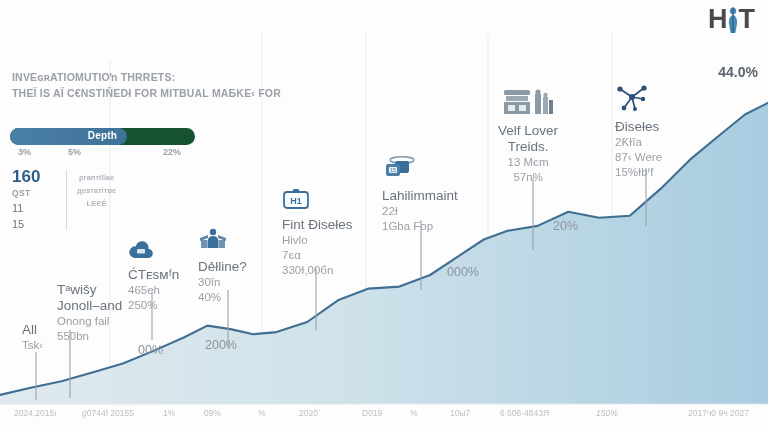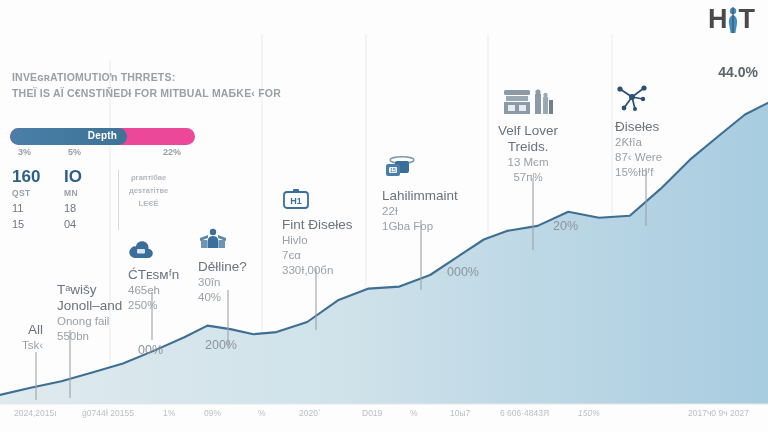--- a/index.html
+++ b/index.html
@@ -32,21 +32,21 @@
   .logo-text{font-size:27px;font-weight:bold;color:#4a4a4a;letter-spacing:-1px;line-height:1;}
   .logo-mark{position:relative;width:14px;height:26px;margin:0 -1px;}
   .logo-mark svg{position:absolute;left:0;top:0;}
 
   
   .intro{position:absolute;left:12px;top:70px;width:280px;}
   .intro-line{font-size:10.5px;font-weight:bold;color:#9aa0a6;line-height:1.5;letter-spacing:.2px;}
 
   
   .bar-wrap{position:absolute;left:10px;top:128px;width:185px;}
-  .bar-track{position:relative;height:17px;border-radius:9px;background:#ec4899;overflow:hidden;}
+  .bar-track{position:relative;height:17px;border-radius:9px;background:#14532d;overflow:hidden;}
   .bar-fill{position:absolute;left:0;top:0;bottom:0;width:63%;
     background:linear-gradient(90deg,#4a7fa8,#3e7296);border-radius:9px;}
   .bar-label{position:absolute;left:0;right:0;top:2px;text-align:center;
     font-size:10px;font-weight:bold;color:#ffffff;letter-spacing:.2px;}
   .bar-ticks{position:relative;height:14px;margin-top:2px;}
   .bar-ticks span{position:absolute;top:0;font-size:9px;color:#9aa0a6;font-weight:bold;}
 
   
   .stats{position:absolute;left:12px;top:168px;display:flex;align-items:flex-start;}
   .stat-col{width:52px;}
@@ -140,36 +140,30 @@
       </div>
   </div>
 
   <div class="stats">
     <div class="stat-col">
       <div class="stat-big">160</div>
       <div class="stat-cap">QST</div>
       <div class="stat-row">11</div>
       <div class="stat-row">15</div>
     </div>
-    <div class="stat-col">
-      <div class="stat-big">IO</div>
-      <div class="stat-cap">MN</div>
-      <div class="stat-row">18</div>
-      <div class="stat-row">04</div>
-    </div>
     <div class="stat-div"></div>
     <div class="stat-note" id="stat-note">
         <div>ρгаптiбае</div>
         <div>деѕтатітве</div>
         <div>LEЄÉ</div>
       </div>
   </div>
 
   <div id="anno-host">
-      <div class="anno" style="left: 22px; top: 322px; text-align: right;">
+      <div class="anno" style="left: 22px; top: 322px;">
         <div class="anno-title">All</div>
         <div class="anno-sub">Tsk‹</div>
       </div>
       <div class="anno" style="left: 57px; top: 282px;">
         <div class="anno-title">Tᵃwišy</div>
         <div class="anno-title">Jonoll–and</div>
         <div class="anno-sub">Onong fail</div>
         <div class="anno-sub">550bn</div>
       </div>
       <div class="anno" style="left: 128px; top: 240px;">
@@ -273,18 +267,18 @@
       <span style="left: 14px;">2024,2015ı</span>
       <span style="left: 82px;">ġ0744Ɨ 20155</span>
       <span style="left: 163px;">1%</span>
       <span style="left: 204px;">09%</span>
       <span style="left: 258px;">%</span>
       <span style="left: 299px;">2020ˋ</span>
       <span style="left: 362px;">D019</span>
       <span style="left: 410px;">%</span>
       <span style="left: 450px;">10ы7</span>
       <span style="left: 500px;">6 606·4843Я</span>
-      <span style="left: 578px; font-style: italic;">150%</span>
+      <span style="left: 596px; font-style: italic;">150%</span>
       <span style="left: 640px; margin-top: 48px;">20ии</span>
       <span style="left: 688px;">2017ч0 9ч 2027</span>
     </div>
 
 </div>
 
 </body></html>

